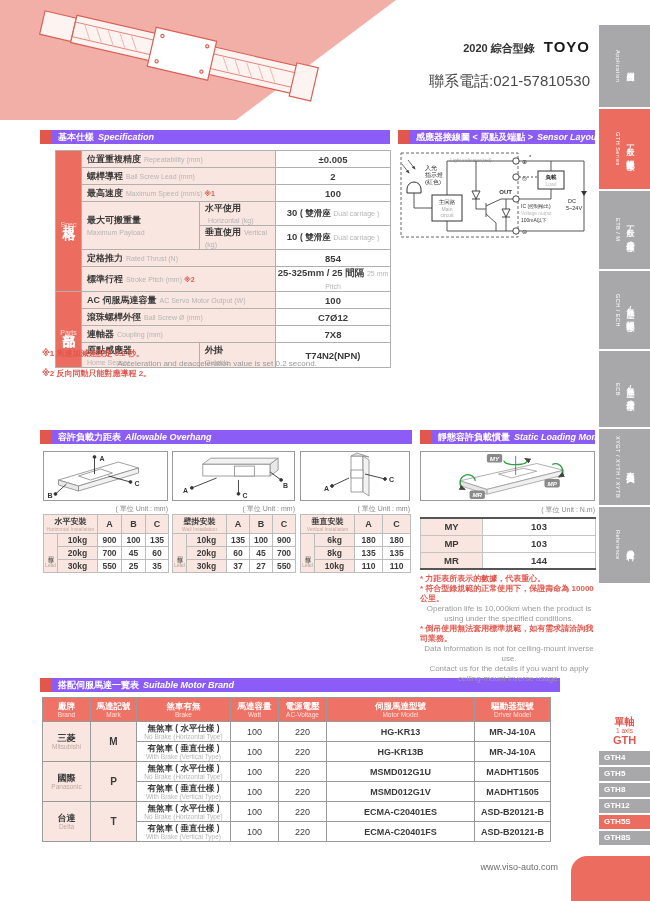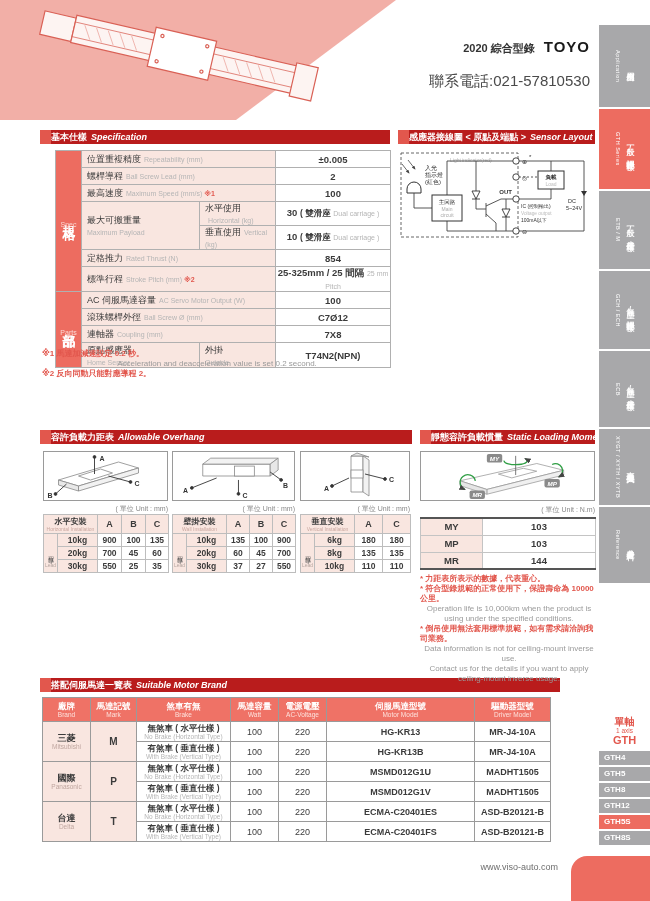--- a/index.html
+++ b/index.html
@@ -22,35 +22,35 @@
   .vtab { position:absolute; left:599px; width:51px; background:#a8a8aa;
     display:flex; align-items:center; justify-content:center; gap:3px; overflow:hidden; }
   .vtab.active { background:#ed6c60; }
   .vtab .en { writing-mode:vertical-rl; font-size:5.5px; color:#fff; letter-spacing:.5px; }
   .vtab .zh { writing-mode:vertical-rl; text-orientation:upright; font-size:8px;
     font-weight:bold; color:#fff; letter-spacing:1px; }
 
   
   .sec-hdr { position:absolute; height:14px; display:flex; }
   .sec-hdr .sq { width:11px; height:14px; background:#e2574d; flex:0 0 auto; }
-  .sec-hdr .bar { flex:1; background:#b91c1c; color:#fff; font-size:9px;
-    font-weight:bold; line-height:14px; white-space:nowrap; overflow:hidden; }
+  .sec-hdr .bar { flex:1; background:#8b5cf6; color:#fff; font-size:9px;
+    font-weight:bold; line-height:14px; padding-left:7px; white-space:nowrap; overflow:hidden; }
   .sec-hdr .bar .en { font-style:italic; margin-left:4px; }
 
   
   table { border-collapse:collapse; }
   .spec-table { position:absolute; left:55px; top:150px; width:335px;
     border:1px solid #8a8a8a; table-layout:fixed; }
   .spec-table td { border:1px solid #b0b0b0; font-size:9px; color:#3b3b3b; overflow:hidden; }
   .spec-table .side { background:#ed6c60; text-align:center; vertical-align:middle; }
   .side-zh { writing-mode:vertical-lr; text-orientation:upright; margin:0 auto;
     color:#fff; font-size:13px; font-weight:bold; letter-spacing:2px; }
   .side-en { color:#fbd9d4; font-size:7px; margin-top:2px; text-align:center; }
   .spec-table .lbl { background:#f9e6e0; padding-left:5px; }
-  .spec-table .lbl .zh { font-weight:normal; color:#3b3b3b; }
+  .spec-table .lbl .zh { font-weight:bold; color:#3b3b3b; }
   .spec-table .lbl .en { color:#b5b5b5; font-size:7px; margin-left:3px; }
   .spec-table .lbl .mark { color:#e2574d; font-size:7px; font-weight:bold; margin-left:2px; }
   .spec-table .val { background:#fff; text-align:center; font-weight:bold; font-size:9.5px; }
   .spec-table .val .sub { font-weight:normal; color:#b5b5b5; font-size:7px; }
   .spec-table .val .zh2 { font-weight:bold; font-size:8.5px; }
   .r17 { height:17px; } .r25 { height:25px; }
 
   .spec-notes { position:absolute; left:42px; top:349px; width:350px; }
   .note-red { color:#e2574d; font-size:8px; font-weight:bold; line-height:10px; }
   .note-gray { color:#9a9a9a; font-size:8px; line-height:10px;text-align:center; }

